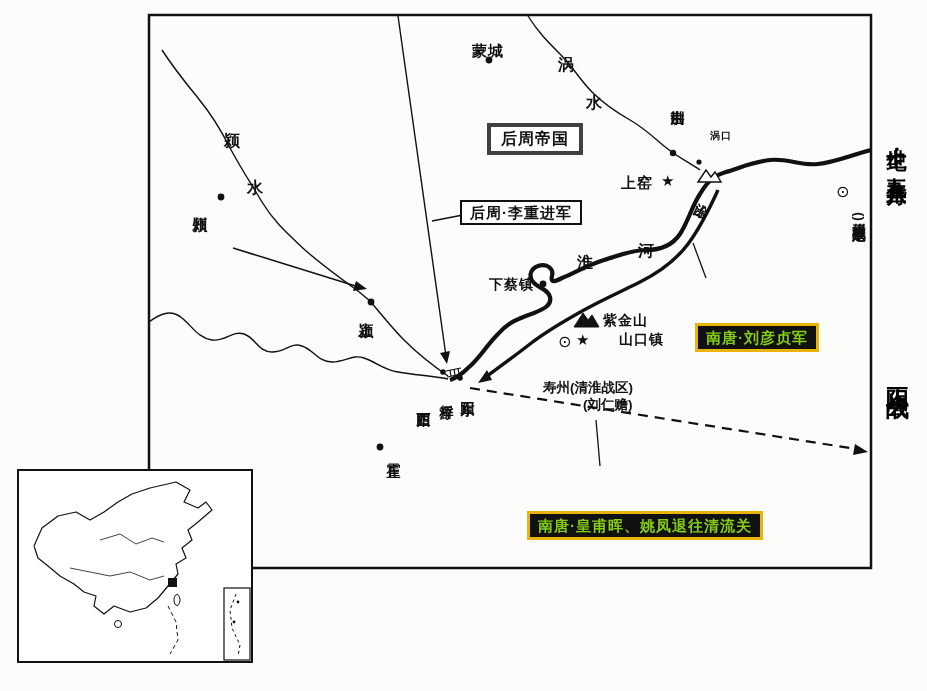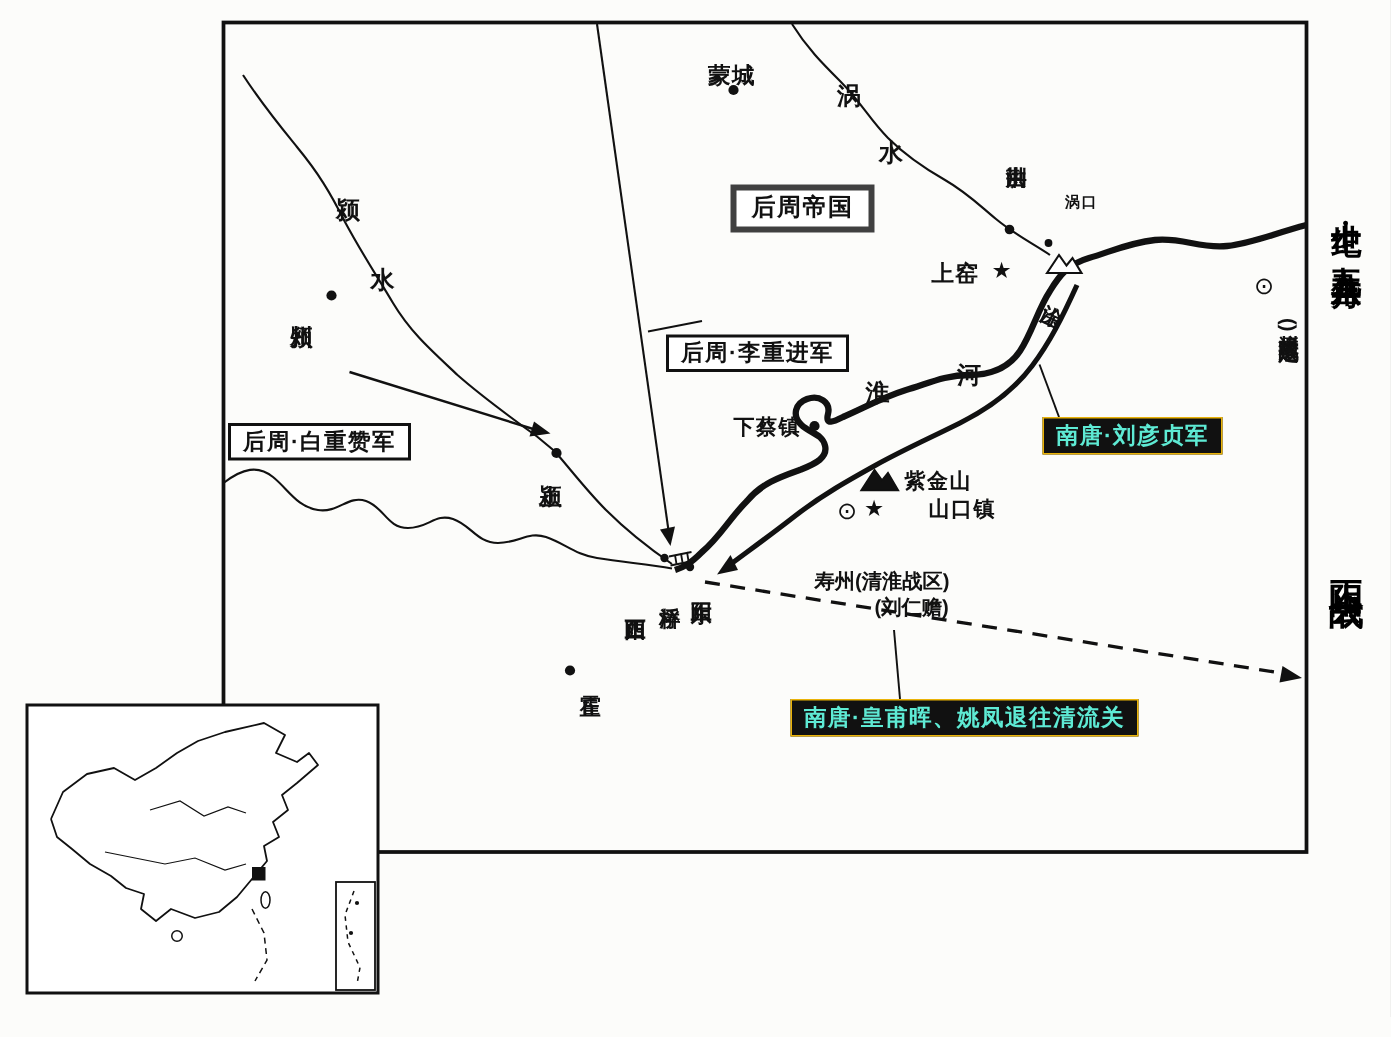--- a/index.html
+++ b/index.html
@@ -5,21 +5,21 @@
   html,body{margin:0;padding:0;background:#e9e9e6;}
   .page{position:relative;width:927px;height:691px;background:#fcfcfa;overflow:hidden;
         font-family:"Liberation Sans","DejaVu Sans",sans-serif;color:#111;}
   svg.linework{position:absolute;left:0;top:0;z-index:1;}
   .lbl{position:absolute;z-index:3;font-weight:bold;font-size:15px;line-height:1.15;
        letter-spacing:1px;white-space:nowrap;color:#111;}
   .v{writing-mode:vertical-rl;text-orientation:mixed;letter-spacing:0;line-height:1;}
   .riverchar{font-size:16px;}
   .small{font-size:13.5px;letter-spacing:0;margin-top:30px;}
   .whitebox{background:#fff;border:2px solid #111;padding:2px 8px;z-index:4;}
-  .blackbox{background:#111;color:#5eead4;padding:3px 8px;z-index:4;border:1px solid #eab308;}
+  .blackbox{background:#111;color:#84cc16;padding:3px 8px;z-index:4;border:3px solid #eab308;margin-top:45px;}
   .empirebox{background:#fff;border:4px solid #404040;padding:3px 10px;font-size:16px;z-index:4;}
   .glyph{position:absolute;z-index:3;font-size:15px;line-height:1;color:#111;}
   .side-title{position:absolute;z-index:3;writing-mode:vertical-rl;text-orientation:upright;
        font-family:"Liberation Serif","DejaVu Serif",serif;font-weight:bold;color:#000;}
   .tilt{transform:rotate(25deg);transform-origin:top left;}
 </style>
 </head>
 <body>
 
 <div class="page">
@@ -100,22 +100,21 @@
       <circle cx="238" cy="602" r="1.4" fill="#111"></circle>
       <circle cx="234" cy="622" r="1.4" fill="#111"></circle>
     </g>
   </svg>
 
   <span class="side-title" style="left:884px;top:132px;font-size:20px;letter-spacing:2px;">十世纪·九五六年正月</span>
   <span class="side-title" style="left:882px;top:368px;font-size:23px;letter-spacing:3px;">正阳会战</span>
 
   <div class="lbl empirebox" style="left:487px;top:123px;">后周帝国</div>
 
-  <div class="lbl whitebox" style="left:444px;top:200px;margin-top:23px;">后周·李重进军</div>
-  <div class="lbl whitebox" style="left:152px;top:282px;">后周·白重赞军</div>
+  <div class="lbl whitebox" style="left:460px;top:200px;">后周·李重进军</div>
   <div class="lbl blackbox" style="left:695px;top:278px;">南唐·刘彦贞军</div>
   <div class="lbl blackbox" style="left:527px;top:466px;">南唐·皇甫晖、姚凤退往清流关</div>
 
   <span class="lbl riverchar" style="left:224px;top:132px;">颍</span>
   <span class="lbl riverchar" style="left:247px;top:179px;">水</span>
   <span class="lbl riverchar" style="left:558px;top:56px;">涡</span>
   <span class="lbl riverchar" style="left:586px;top:94px;">水</span>
   <span class="lbl riverchar" style="left:577px;top:254px;">淮</span>
   <span class="lbl riverchar" style="left:638px;top:242px;">河</span>
 

